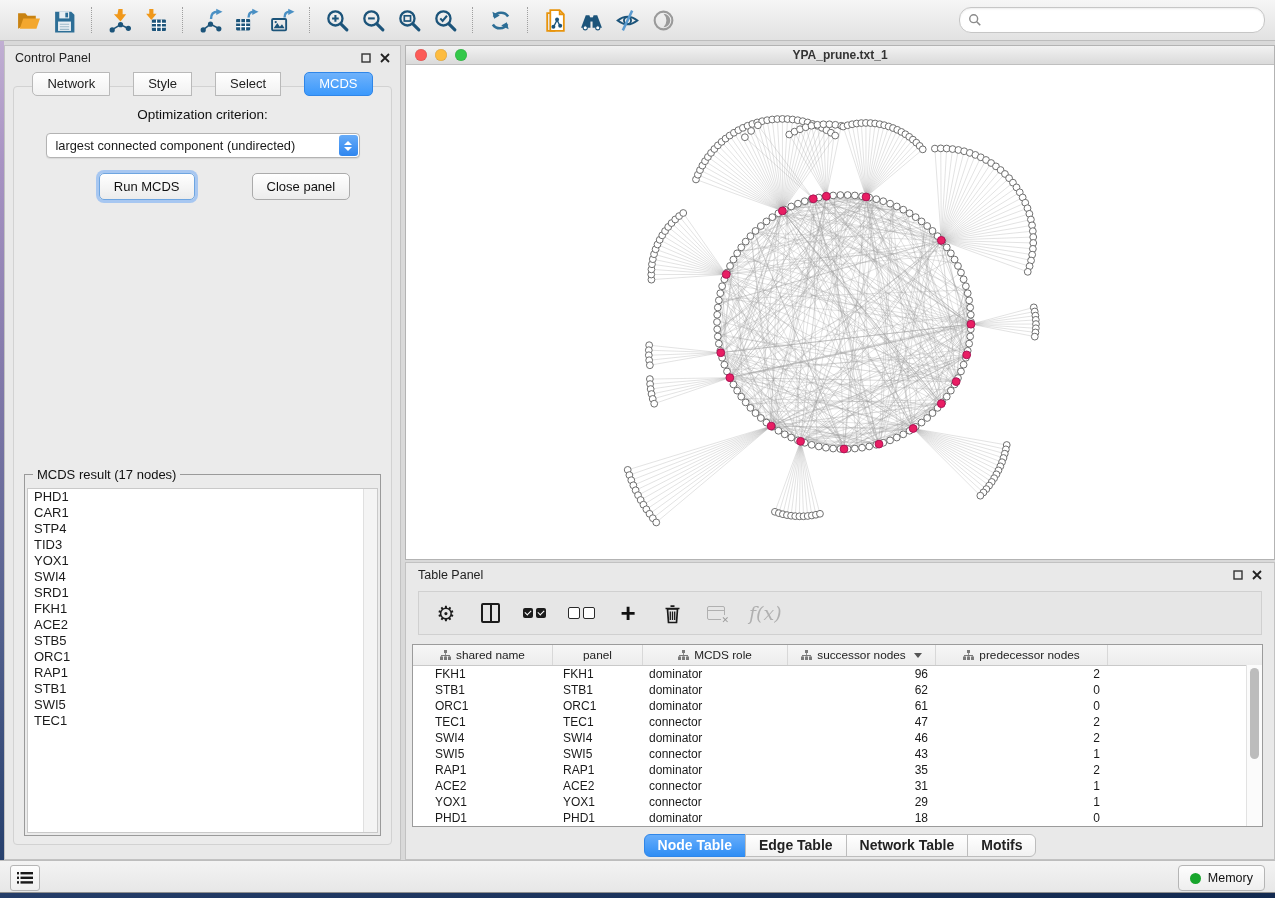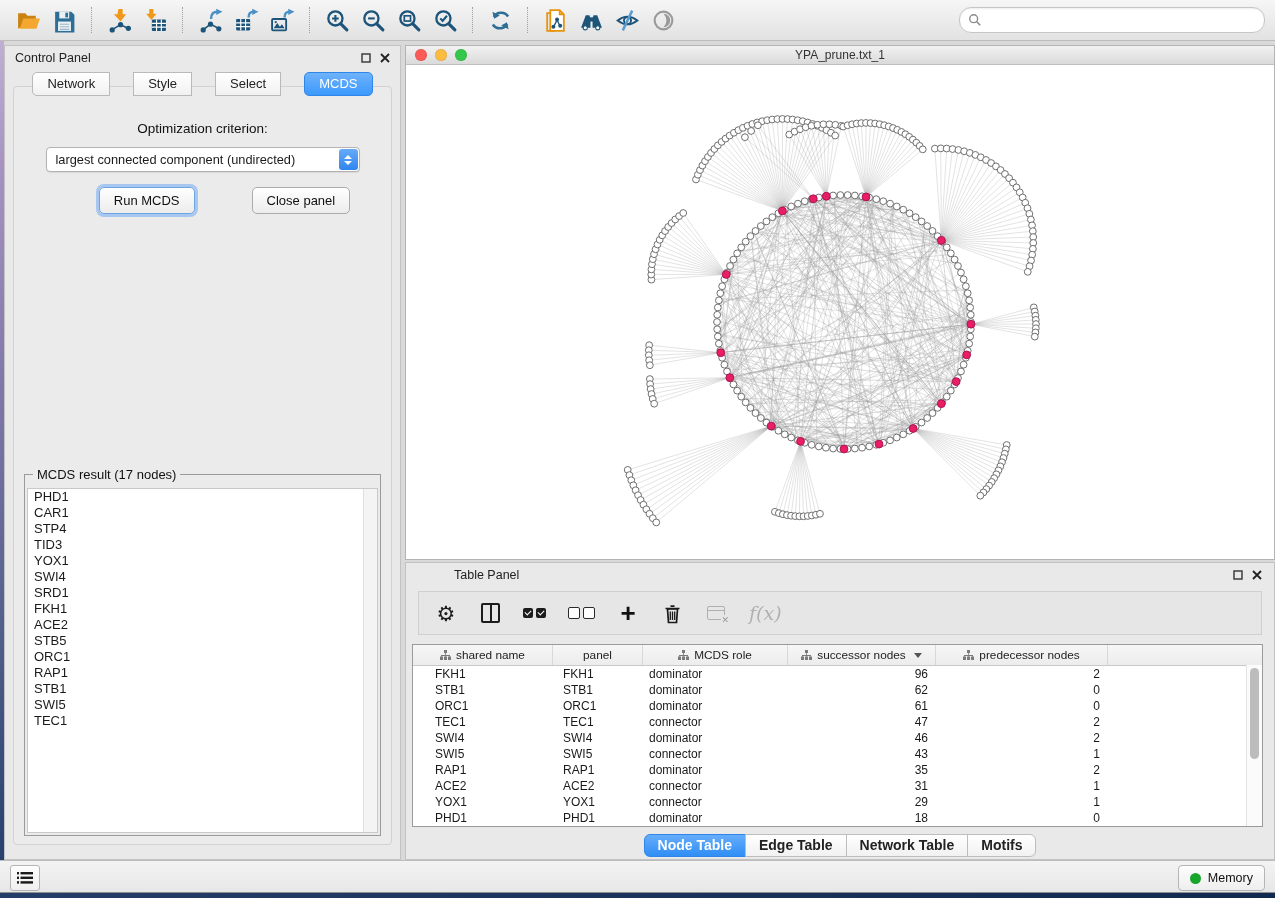--- a/index.html
+++ b/index.html
@@ -26,21 +26,21 @@
     background:#e9e9e9;border:1px solid #c2c2c2;}
   .cp-header{height:24px;display:flex;align-items:center;padding:0 10px;font-size:12.5px;color:#222;}
   .win-btns{margin-left:auto;display:flex;gap:8px;align-items:center;}
   .win-btn{width:11px;height:11px;display:flex;align-items:center;justify-content:center;}
   .cp-tabs{position:absolute;top:26px;left:0;right:0;display:flex;justify-content:center;z-index:2;gap:24px;}
   .cp-tab{height:22px;line-height:22px;padding:0 14px;font-size:13px;background:linear-gradient(#ffffff,#f1f1f1);
     border:1px solid #b9b9b9;margin-left:-1px;color:#222;}
   .cp-tab.first{border-radius:5px 0 0 5px;margin-left:0;}
   .cp-tab.selected{background:linear-gradient(#6fb2fb,#3b99fc);color:#fff;border-color:#2f86e8;border-radius:5px;position:relative;z-index:3;}
   .cp-body{position:absolute;left:8px;right:8px;top:40px;bottom:14px;background:#ebebeb;border:1px solid #d2d2d2;border-radius:4px;}
-  .opt-label{text-align:center;margin-top:34px;font-size:13.5px;color:#111;}
+  .opt-label{text-align:center;margin-top:20px;font-size:13.5px;color:#111;}
   .dropdown{width:314px;height:25px;margin:11px auto 0 auto;background:#fff;border:1px solid #b3b3b3;border-radius:4px;
     display:flex;align-items:center;box-sizing:border-box;box-shadow:0 1px 1px rgba(0,0,0,.08);}
   .dropdown .val{flex:1;font-size:12.8px;padding-left:9px;white-space:nowrap;overflow:hidden;}
   .dd-stepper{width:19px;height:21px;margin-right:1px;border-radius:3px;background:linear-gradient(#66abf8,#2f86ef);
     display:flex;flex-direction:column;align-items:center;justify-content:center;gap:2px;}
   .dd-stepper i{display:block;width:0;height:0;border-left:4px solid transparent;border-right:4px solid transparent;}
   .dd-stepper .up{border-bottom:4.5px solid #fff;}
   .dd-stepper .dn{border-top:4.5px solid #fff;}
   .cp-btnrow{display:flex;justify-content:center;gap:13px;margin-top:15px;}
   .btn{height:25px;padding:0 14px;font-size:13px;font-family:"Liberation Sans",sans-serif;color:#111;
@@ -48,29 +48,29 @@
   .btn.focused{border-color:#6ea5e0;box-shadow:0 0 0 3px rgba(112,170,245,.55);}
   .mcds-fieldset{position:absolute;left:10px;right:10px;top:380px;bottom:8px;border:1px solid #9a9a9a;margin:0;padding:2px;}
   .mcds-fieldset legend{font-size:13px;padding:0 4px;margin-left:6px;color:#111;}
   .mcds-list{position:absolute;inset:6px 2px 2px 2px;background:#fff;border:1px solid #c9c9c9;overflow:hidden;}
   .mcds-item{font-size:13px;line-height:16px;padding-left:6px;}
   .mcds-scroll{position:absolute;top:0;bottom:0;right:0;width:13px;background:#f4f4f4;border-left:1px solid #e0e0e0;}
 
   
   .net-window{position:absolute;left:405px;top:45px;right:0;height:515px;box-sizing:border-box;background:#fff;border:1px solid #b3b3b3;}
   .net-titlebar{height:18px;background:linear-gradient(#f2f2f2,#dadada);border-bottom:1px solid #bfbfbf;
-    display:flex;align-items:center;justify-content:center;font-size:12px;font-weight:400;color:#333;position:relative;}
+    display:flex;align-items:center;justify-content:center;font-size:12px;font-weight:700;color:#333;position:relative;}
   .lights{position:absolute;left:9px;top:3px;display:flex;gap:8px;}
   .light{width:12px;height:12px;border-radius:50%;box-shadow:inset 0 0 1px rgba(0,0,0,.35);}
   .net-canvas{position:absolute;left:0;right:0;top:18px;bottom:0;}
   .net-canvas svg{width:100%;height:100%;display:block;}
 
   
   .table-panel{position:absolute;left:405px;top:562px;right:0;height:298px;box-sizing:border-box;
-    background:#e9e9e9;border:1px solid #c2c2c2;padding-left:36px;}
+    background:#e9e9e9;border:1px solid #c2c2c2;}
   .tp-header{height:24px;display:flex;align-items:center;padding:0 12px;font-size:12.5px;color:#222;}
   .tp-toolbar{position:absolute;left:12px;right:12px;top:28px;height:44px;background:#e6e6e6;border:1px solid #d0d0d0;
     display:flex;align-items:center;gap:22px;padding:0 16px;box-sizing:border-box;}
   .tico{display:flex;align-items:center;justify-content:center;min-width:22px;height:24px;}
   .gear{font-size:21px;line-height:21px;color:#1c1c1c;}
   .colsicon{width:15px;height:16px;border:2.2px solid #1c1c1c;border-radius:2px;position:relative;}
   .colsicon::after{content:"";position:absolute;left:48%;top:0;bottom:0;width:2.2px;background:#1c1c1c;}
   .ckpair{display:flex;gap:3px;}
   .ck{width:10px;height:10px;border-radius:2px;}
   .ck.on{background:#1c1c1c;position:relative;}

